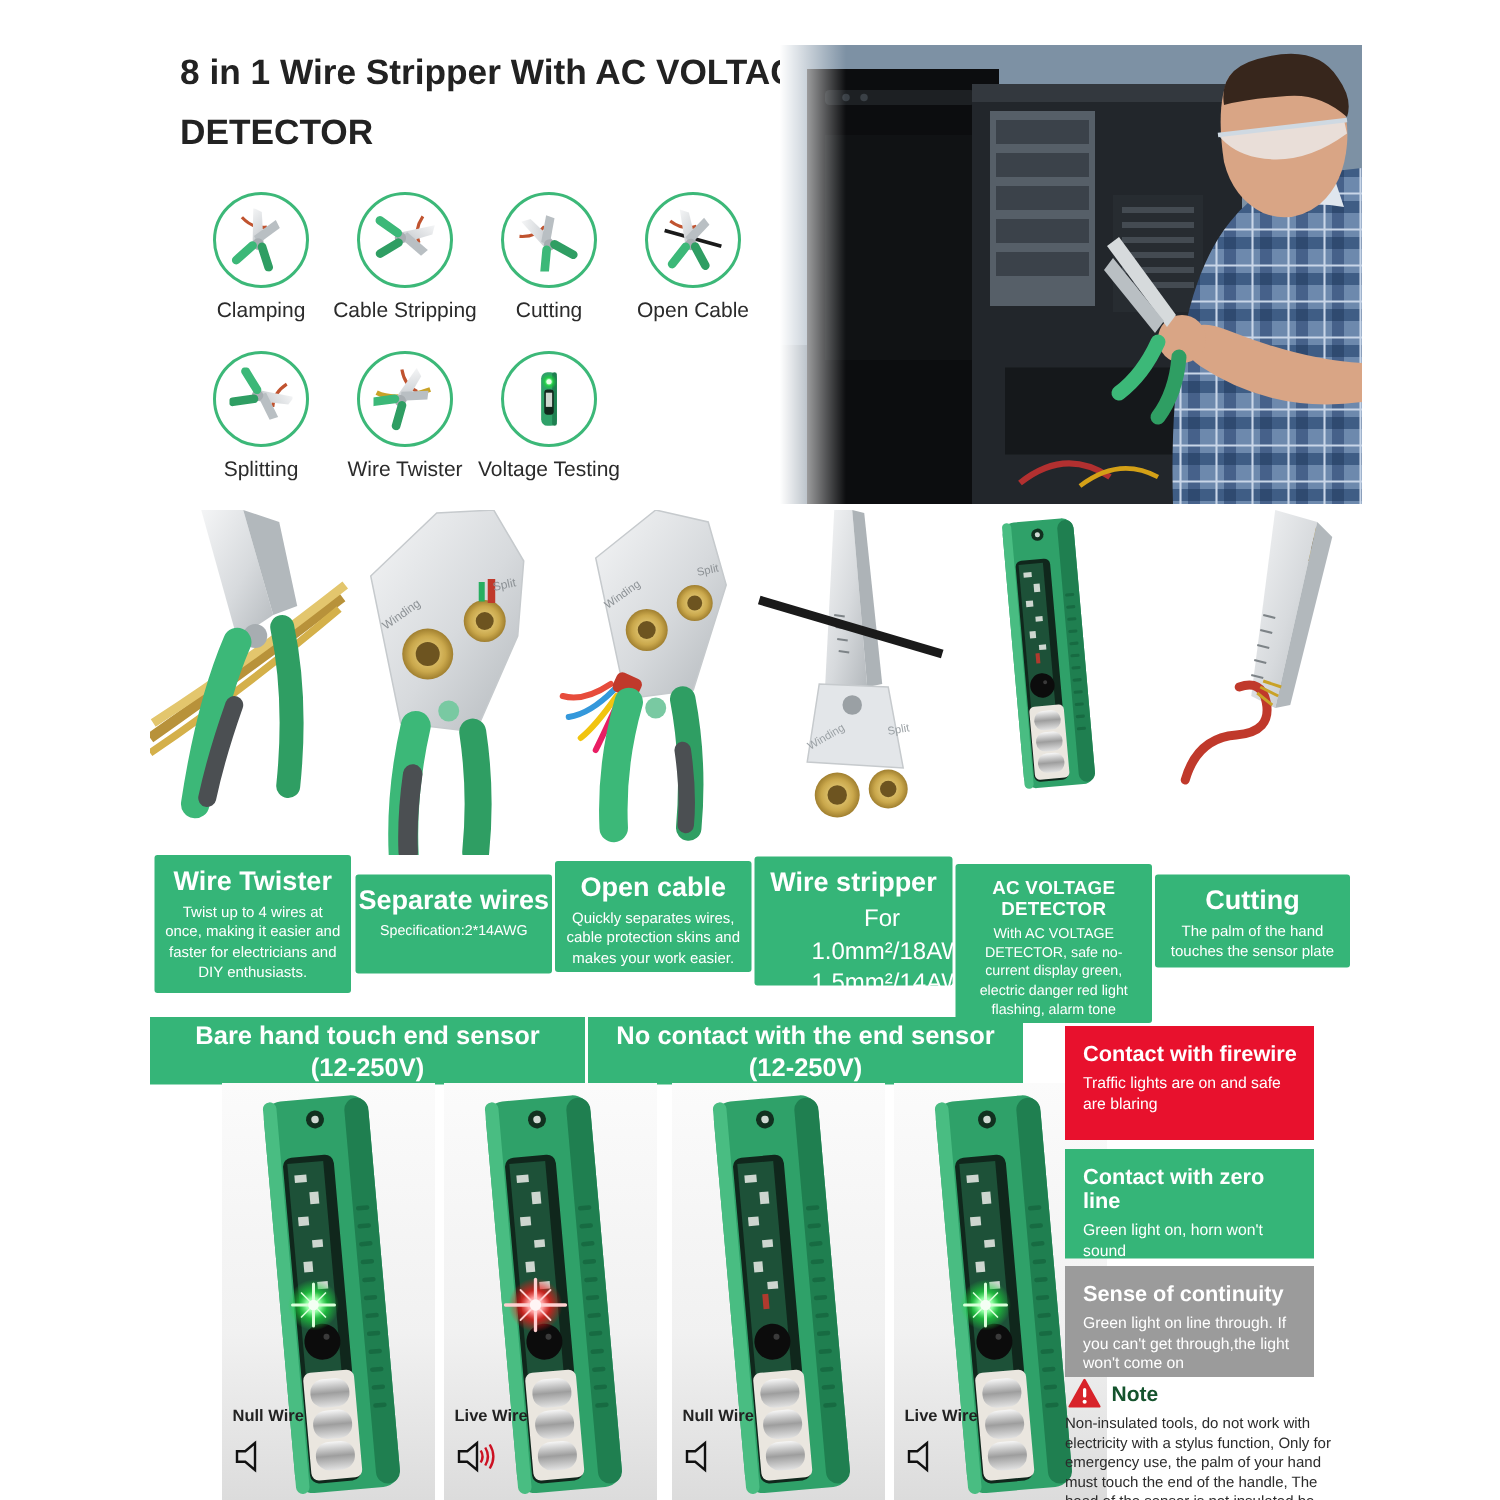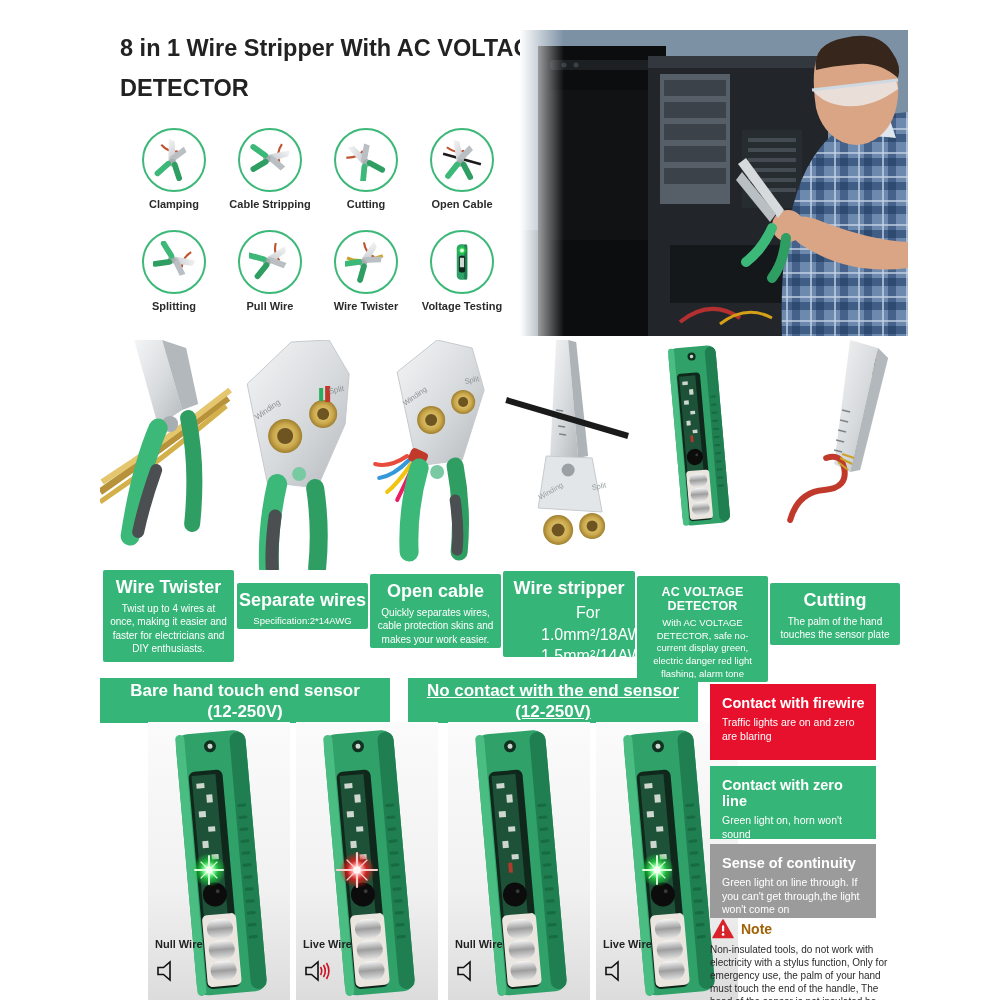--- a/index.html
+++ b/index.html
@@ -7,21 +7,21 @@
         font-family:"Liberation Sans","DejaVu Sans",sans-serif;color:#252525;}
 
   
   .title{position:absolute;left:120px;top:28px;width:430px;font-size:23.5px;font-weight:bold;
          line-height:40px;color:#222;}
   .features{position:absolute;left:126px;top:128px;width:385px;display:grid;
             grid-template-columns:repeat(4,96px);grid-row-gap:20px;}
   .feature{display:flex;flex-direction:column;align-items:center;}
   .feature .ring{width:60px;height:60px;border:2px solid #3cb878;border-radius:50%;
                  background:#fff;display:flex;align-items:center;justify-content:center;overflow:hidden;}
-  .feature .flabel{margin-top:6px;font-size:11px;font-weight:bold;color:#2b2b2b;white-space:nowrap;}
+  .feature .flabel{margin-top:6px;font-size:14px;font-weight:normal;color:#2b2b2b;white-space:nowrap;}
   .hero{position:absolute;left:520px;top:30px;width:388px;height:306px;}
   .hero svg{display:block;width:100%;height:100%;}
 
   
   .tiles{position:absolute;left:100px;top:340px;width:800px;height:230px;display:flex;}
   .tile{width:133.3px;height:230px;background:#fff;position:relative;}
   .tile svg{display:block;width:100%;height:100%;}
 
   
   .gcard{position:absolute;background:#35b578;color:#fff;text-align:center;
@@ -48,21 +48,21 @@
 
   .scard{position:absolute;left:710px;width:166px;color:#fff;box-sizing:border-box;
          padding:11px 8px 8px 12px;}
   .scard-title{font-size:14.5px;font-weight:bold;}
   .scard-desc{font-size:10.5px;line-height:1.3;margin-top:5px;}
   .scard.red{background:#e8112d;}
   .scard.green{background:#35b578;}
   .scard.gray{background:#9b9b9b;}
 
   .note-head{position:absolute;left:712px;top:919px;display:flex;align-items:center;}
-  .note-title{font-size:14px;font-weight:bold;color:#a16207;margin-left:7px;}
+  .note-title{font-size:14px;font-weight:bold;color:#14532d;margin-left:7px;}
   .note-body{position:absolute;left:710px;top:943px;width:184px;font-size:10px;line-height:1.3;
              color:#2b2b2b;}
   .hidden-defs{position:absolute;width:0;height:0;overflow:hidden;}
 </style>
 </head>
 <body>
 
 <svg class="hidden-defs" aria-hidden="true">
   <defs>
     <linearGradient id="gSilver" x1="0" y1="0" x2="1" y2="1">
@@ -231,28 +231,20 @@
       <div class="ring">
         <svg width="42" height="42" viewBox="0 0 40 40">
             <use href="#sym-pliers-mini" transform="rotate(118 20 20)"></use>
           </svg>
       </div>
       <div class="flabel">Splitting</div>
     </div>
     <div class="feature">
       <div class="ring">
         <svg width="42" height="42" viewBox="0 0 40 40">
-            <use href="#sym-pliers-mini" transform="rotate(75 20 20)"></use>
-          </svg>
-      </div>
-      <div class="flabel">Pull Wire</div>
-    </div>
-    <div class="feature">
-      <div class="ring">
-        <svg width="42" height="42" viewBox="0 0 40 40">
           <path d="M2,16 Q14,22 36,14" stroke="#c9a227" stroke-width="3" fill="none"></path>
           <use href="#sym-pliers-mini" transform="rotate(52 20 20)"></use>
         </svg>
       </div>
       <div class="flabel">Wire Twister</div>
     </div>
     <div class="feature">
       <div class="ring">
         <svg width="42" height="42" viewBox="0 0 40 40">
             <use href="#sym-tester-mini"></use>
@@ -409,21 +401,21 @@
           <line x1="76" y1="114" x2="88" y2="118"></line>
         </g>
       </svg>
     </div>
   </div>
 
   <div class="gcard" style="left:103px;top:570px;width:131px;height:92px;">
     <div class="gc-title">Wire Twister</div>
     <div class="gc-desc">Twist up to 4 wires at once, making it easier and faster for electricians and DIY enthusiasts.</div>
   </div>
-  <div class="gcard" style="left:237px;top:583px;width:131px;height:46px;">
+  <div class="gcard" style="left:237px;top:583px;width:131px;height:66px;">
     <div class="gc-title">Separate wires</div>
     <div class="gc-desc" style="font-size:9.5px;">Specification:2*14AWG</div>
   </div>
   <div class="gcard" style="left:370px;top:574px;width:131px;height:74px;">
     <div class="gc-title">Open cable</div>
     <div class="gc-desc">Quickly separates wires, cable protection skins and makes your work easier.</div>
   </div>
   <div class="gcard" style="left:503px;top:571px;width:132px;height:86px;">
     <div class="gc-title">Wire stripper</div>
     <div style="margin-top:3px;">
@@ -439,21 +431,21 @@
   </div>
   <div class="gcard" style="left:770px;top:583px;width:130px;height:62px;">
     <div class="gc-title">Cutting</div>
     <div class="gc-desc">The palm of the hand touches the sensor plate</div>
   </div>
 
   <div class="scen-header" style="left:100px;">
     <div>Bare hand touch end sensor</div>
     <div>(12-250V)</div>
   </div>
-  <div class="scen-header" style="left:408px;text-decoration:underline;">
+  <div class="scen-header" style="left:392px;">
     <div>No contact with the end sensor</div>
     <div>(12-250V)</div>
   </div>
 
   <div class="tester-col" style="left:100px;" data-led="green" data-sound="false">
     <svg class="tester-svg" viewBox="0 0 140 278">
       <use href="#sym-tester"></use>
       <g class="led led-green" transform="translate(60 148)">
           <use href="#sym-led-green" x="-20" y="-20" width="40" height="40"></use>
         </g>
@@ -527,21 +519,21 @@
       <g class="speaker-waves" stroke="#cc1122" stroke-width="1.6" fill="none">
         <path d="M16.5,7 q2.4,4 0,8"></path>
           <path d="M19.5,5 q3.6,6 0,12"></path>
           <path d="M22.5,3 q4.8,8 0,16"></path>
       </g>
     </svg>
   </div>
 
   <div class="scard red" style="top:684px;height:76px;">
     <div class="scard-title">Contact with firewire</div>
-    <div class="scard-desc">Traffic lights are on and zero are blaring</div>
+    <div class="scard-desc">Traffic lights are on and safe are blaring</div>
   </div>
   <div class="scard green" style="top:766px;height:73px;">
     <div class="scard-title">Contact with zero line</div>
     <div class="scard-desc">Green light on, horn won't sound</div>
   </div>
   <div class="scard gray" style="top:844px;height:74px;">
     <div class="scard-title">Sense of continuity</div>
     <div class="scard-desc">Green light on line through. If you can't get through,the light won't come on</div>
   </div>
 

